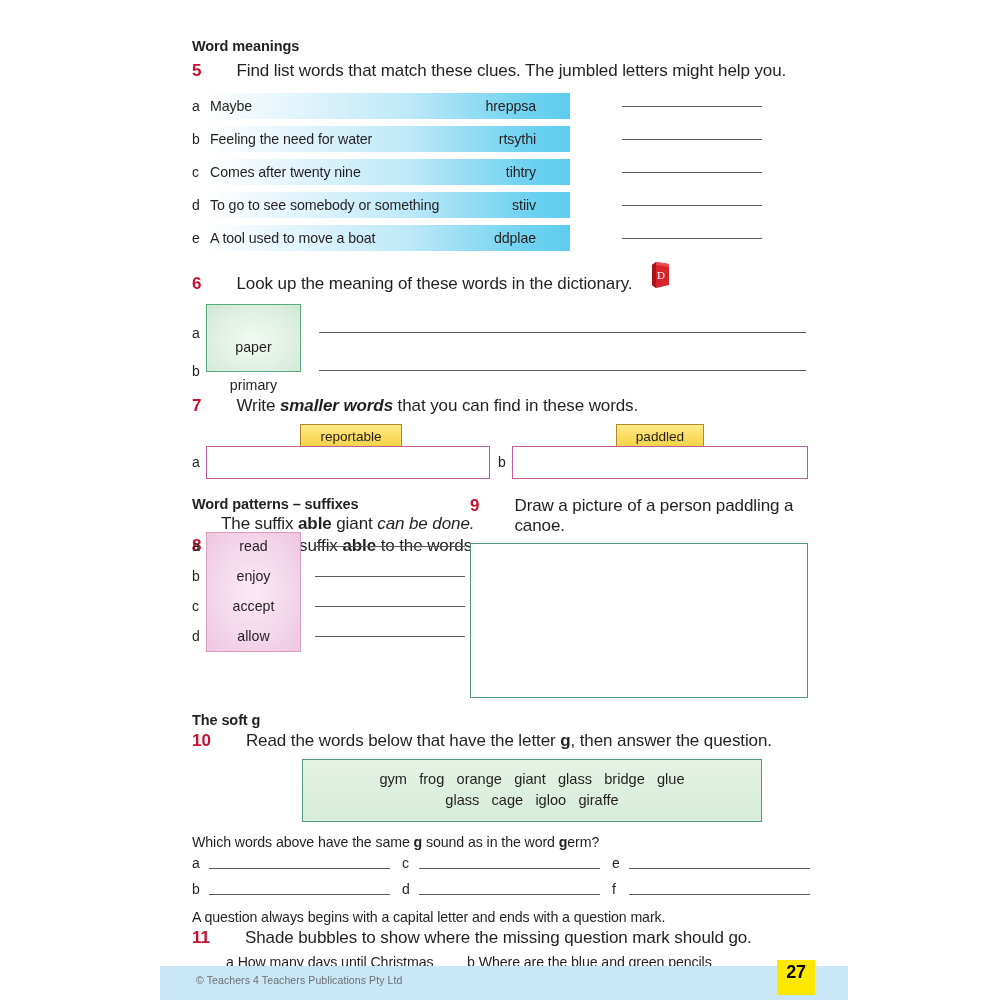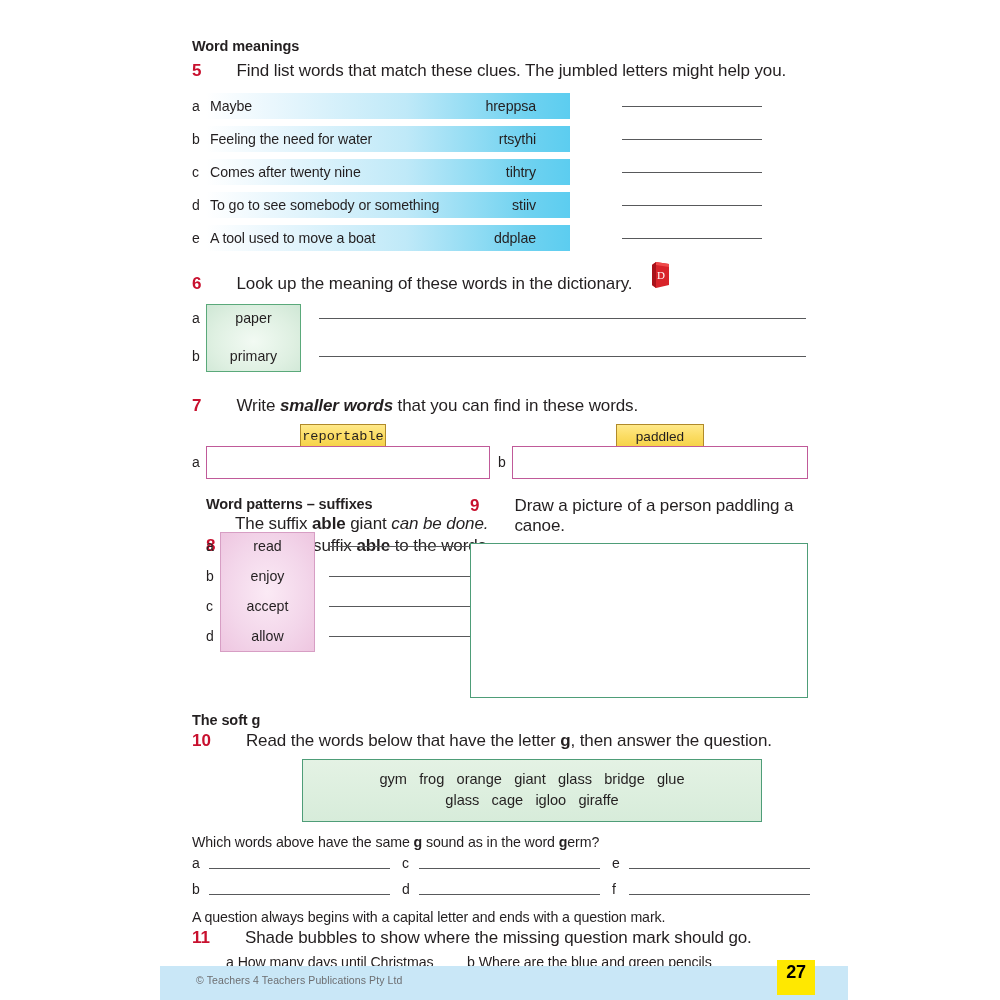--- a/index.html
+++ b/index.html
@@ -127,20 +127,21 @@
     align-items: center;
     left: 0;
     width: 620px;
   }
   .q6-item .letter { width: 14px; flex: 0 0 14px; }
   .q6-word {
     width: 95px;
     flex: 0 0 95px;
     text-align: center;
     font-size: 14.2px;
+    margin-top: 29px;
   }
   .q6-line {
     flex: 1 1 auto;
     border-bottom: 1.5px solid #58595b;
     height: 0;
     margin-left: 18px;
     margin-right: 6px;
   }
 
   
@@ -174,21 +175,21 @@
     font-size: 14px;
     top: 30px;
   }
 
   
   .lower-grid {
     position: relative;
     margin-top: 14px;
     height: 200px;
   }
-  .q8-col { position: absolute; left: 14px; top: 0; width: 290px; }
+  .q8-col { position: absolute; left: 0; top: 0; width: 290px; }
   .pink-box {
     position: absolute;
     left: 14px;
     top: 36px;
     width: 95px;
     height: 120px;
     border: 1.4px solid #d79ec4;
     background: radial-gradient(ellipse at 50% 50%, #fbeaf5 0%, #f3d6ea 60%, #eec6e0 100%);
     box-sizing: border-box;
   }
@@ -454,21 +455,21 @@
         </div>
       </div>
     </div>
 
     <div class="q7-wrap">
       <div class="qrow">
         <span class="qnum">7</span>
         <span class="qtext"><span>Write </span><span class="bi">smaller words</span><span> that you can find in these words.</span></span>
       </div>
       <div class="q7-boxes">
-        <div class="tab" style="left:108px; width:86px;font-family:Liberation Mono, monospace;">reportable</div>
+        <div class="tab" style="left:108px; width:102px;">reportable</div>
         <span class="ansbox-letter" style="left:0px;">a</span>
         <div class="ansbox" style="left:14px; width:284px;"></div>
 
         <div class="tab" style="left:424px; width:88px;">paddled</div>
         <span class="ansbox-letter" style="left:306px;">b</span>
         <div class="ansbox" style="left:320px; width:296px;"></div>
       </div>
     </div>
 
     <div class="lower-grid">

